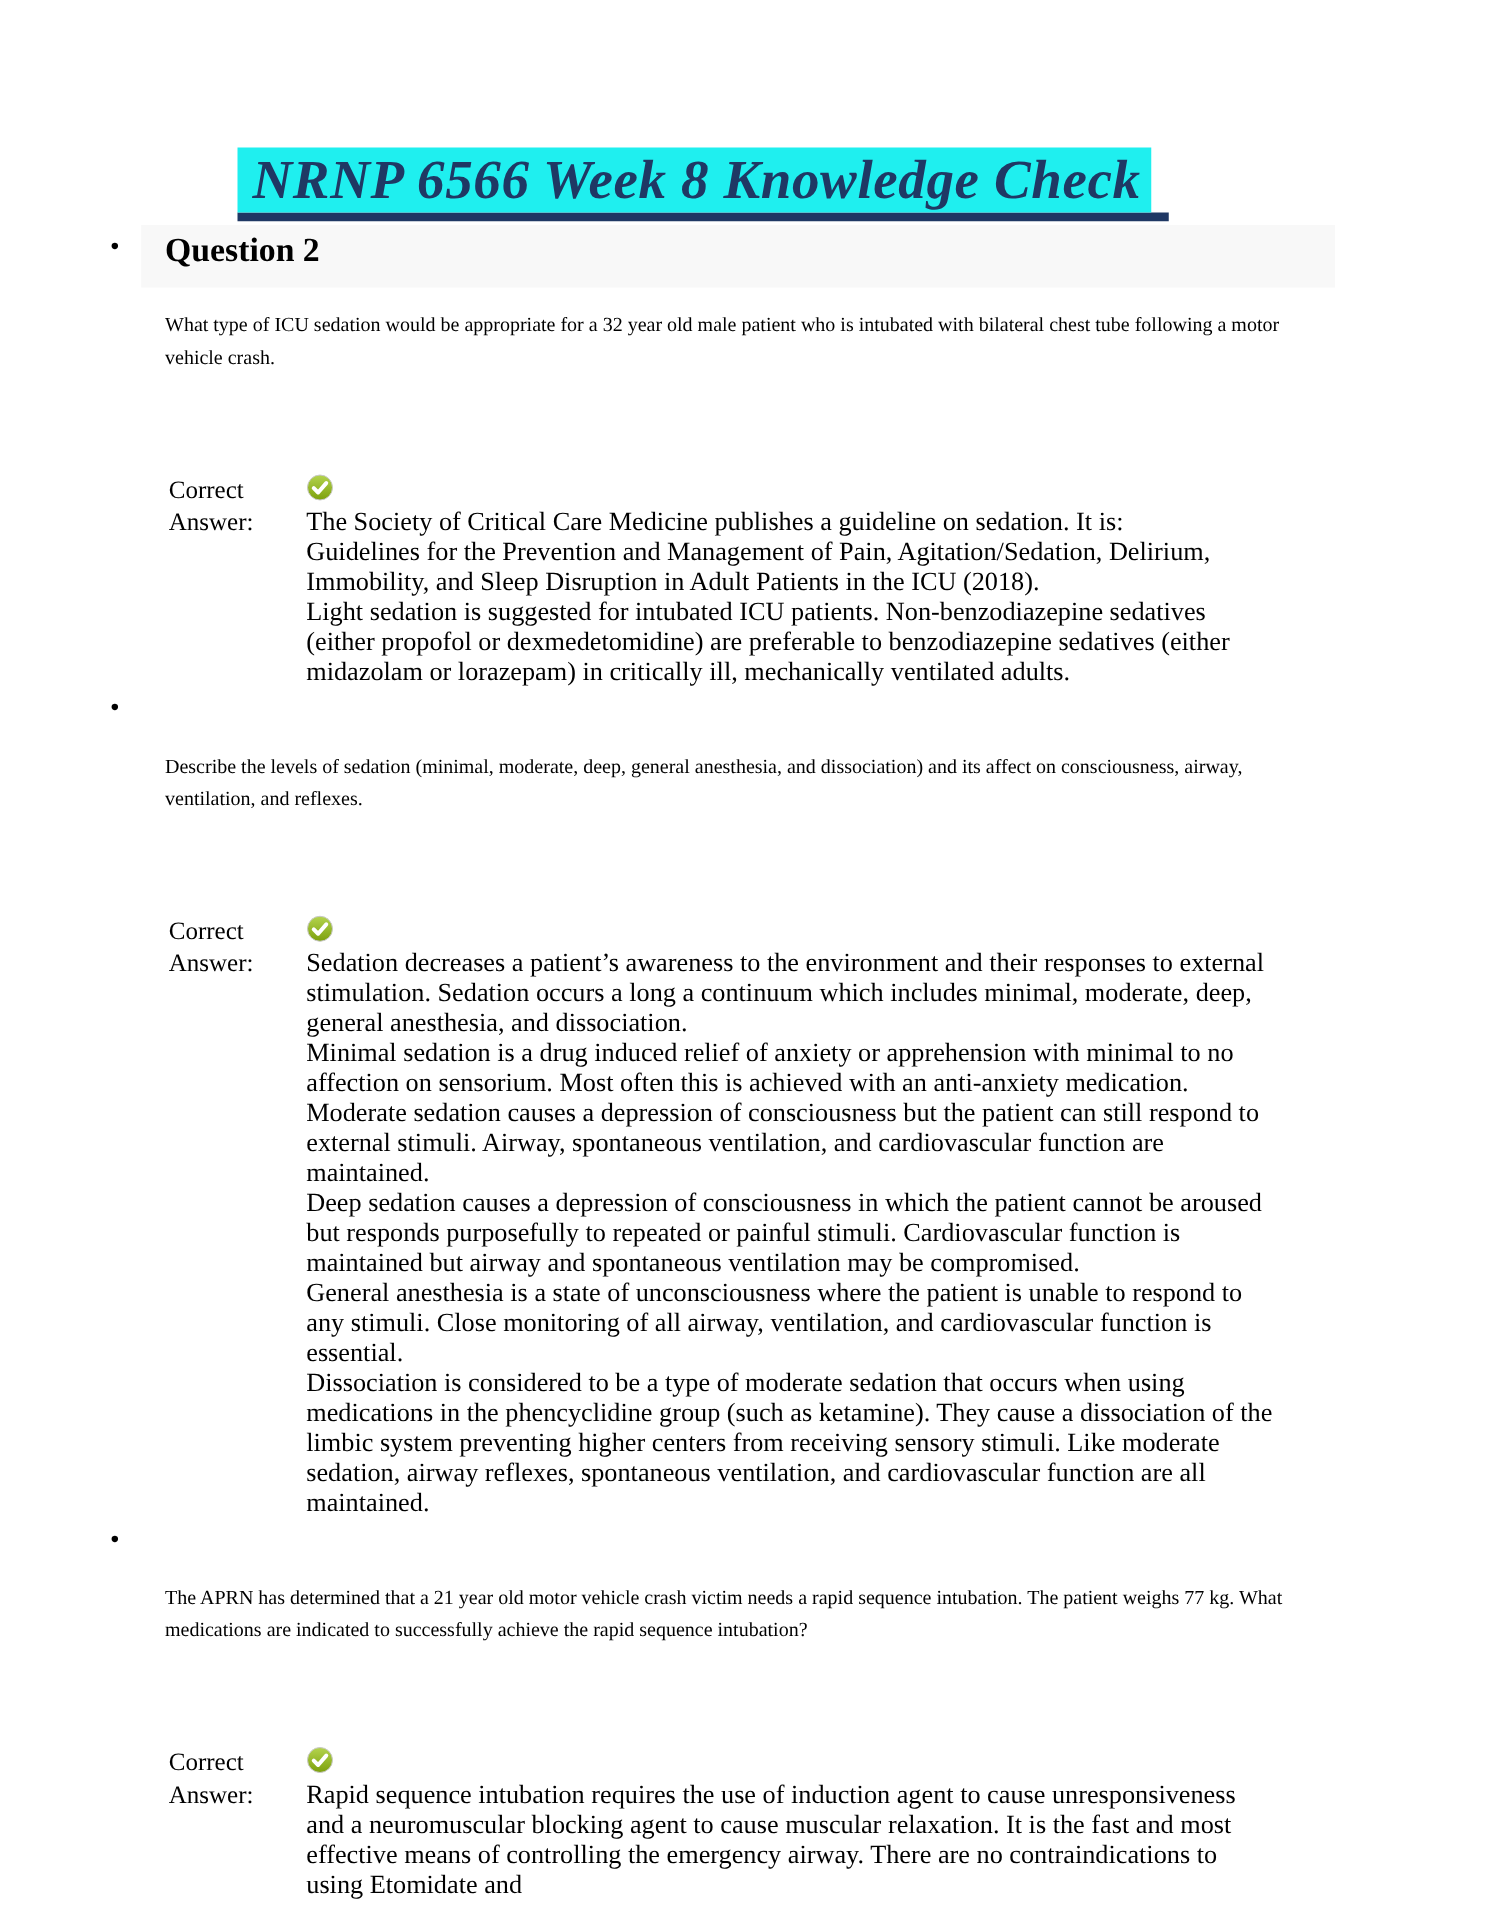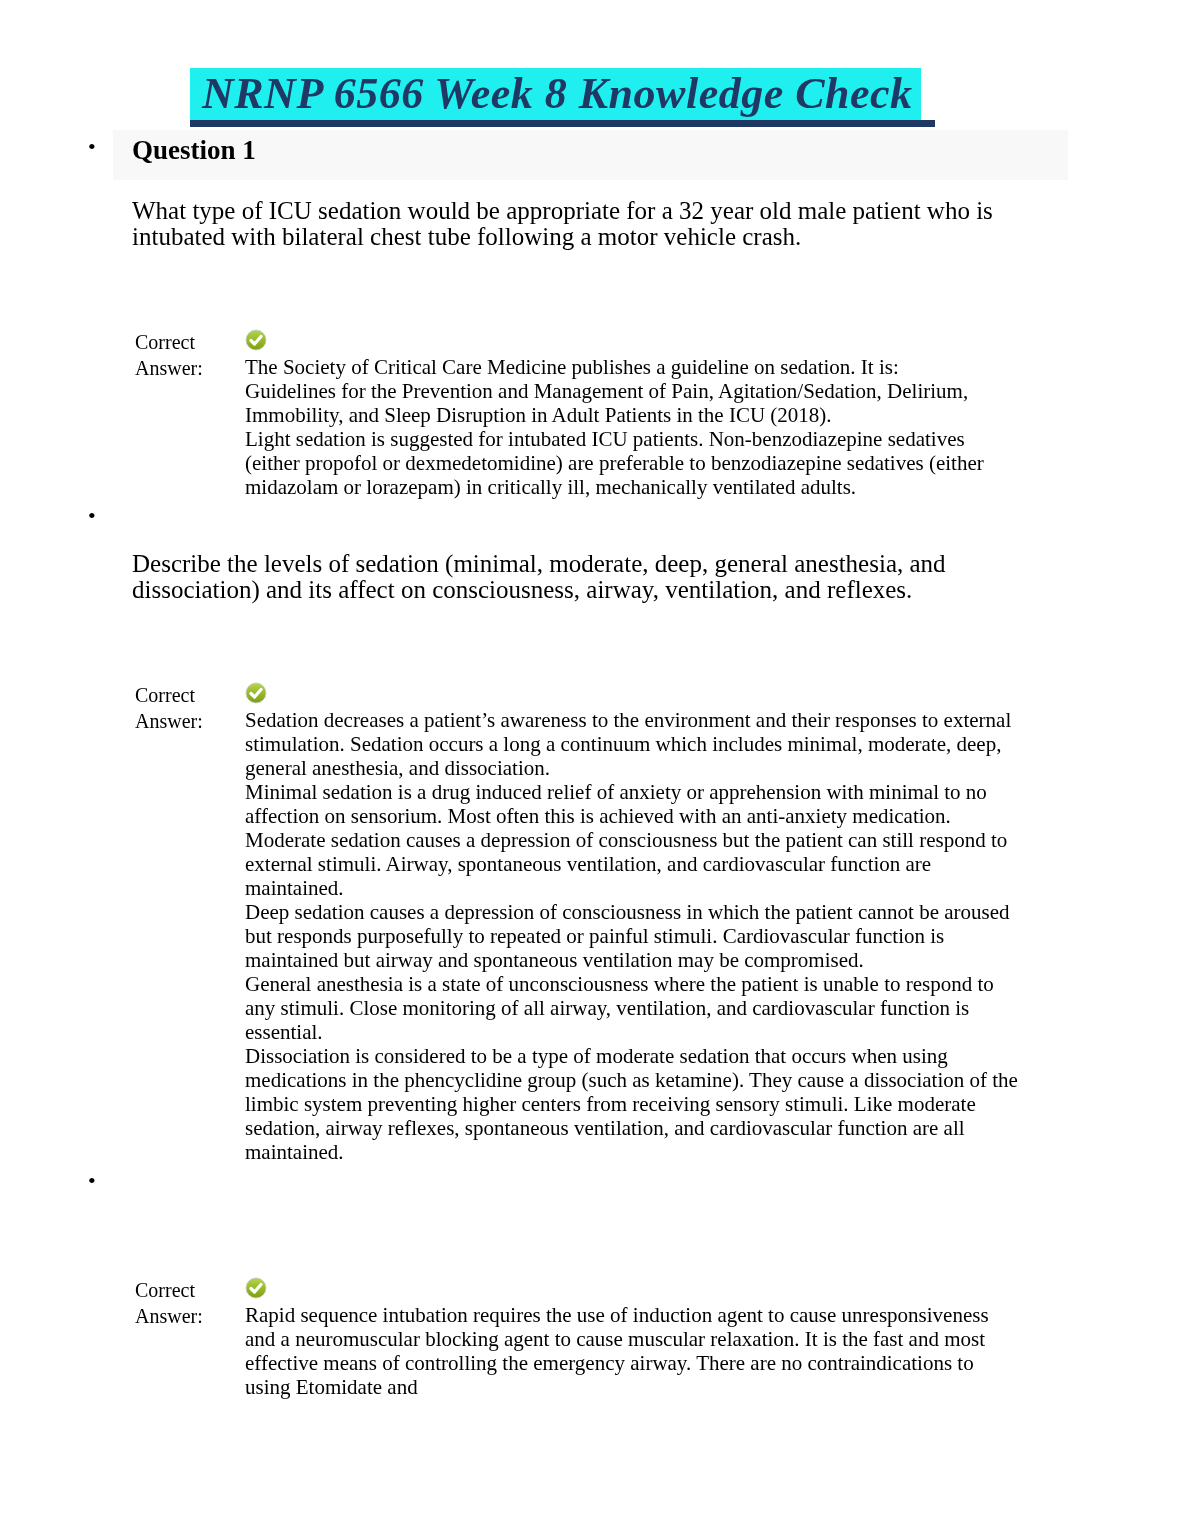--- a/index.html
+++ b/index.html
@@ -6,21 +6,21 @@
   body {
     width: 1190px; height: 1540px;
     background: #ffffff;
     font-family: "Liberation Serif", serif;
     color: #000000;
     overflow: hidden;
   }
   .page { width: 1190px; height: 1540px; position: relative; }
 
   
-  .title-wrap { padding: 68px 0 0 190px; }
+  .title-wrap { padding: 118px 0 0 190px; }
   .title-underline {
     display: inline-block;
     border-bottom: 7px solid #1f3864;
     padding-right: 14px;
   }
   .title-text {
     display: inline-block;
     background: #1fefef;
     color: #1f3864;
     font-weight: bold;
@@ -50,21 +50,21 @@
   .q-bar h2 {
     margin: 0;
     font-size: 27px;
     font-weight: bold;
     line-height: 34px;
     color: #000;
   }
   .q-text {
     margin: 18px 0 0 132px;
     width: 930px;
-    font-size: 25px;
+    font-size: 16px;
     line-height: 26px;
   }
 
   
   .answer {
     margin: 79px 0 0 135px;
     display: grid;
     grid-template-columns: 110px 1fr;
     grid-template-rows: 26px auto;
   }
@@ -87,21 +87,21 @@
 <div class="page">
 
   <div class="title-wrap">
     <span class="title-underline"><span class="title-text">NRNP 6566 Week 8 Knowledge Check</span></span>
   </div>
 
   <div class="q-section first">
     <div class="q-head">
       <span class="bullet">•</span>
       <div class="q-bar">
-        <h2>Question 1</h2>
+        <h2>Question 2</h2>
       </div>
     </div>
     <div class="q-text">What type of ICU sedation would be appropriate for a 32 year old male patient who is intubated with bilateral chest tube following a motor vehicle crash.</div>
     <div class="answer">
       <div class="lbl">Correct</div>
       <div class="icon-row">
         <svg width="22" height="22" viewBox="0 0 22 22">
           <defs>
             <linearGradient id="g1" x1="0" y1="0" x2="0" y2="1">
               <stop offset="0" stop-color="#b4d44e"></stop>
@@ -145,20 +145,21 @@
 Deep sedation causes a depression of consciousness in which the patient cannot be aroused but responds purposefully to repeated or painful stimuli. Cardiovascular function is maintained but airway and spontaneous ventilation may be compromised.
 General anesthesia is a state of unconsciousness where the patient is unable to respond to any stimuli. Close monitoring of all airway, ventilation, and cardiovascular function is essential.
 Dissociation is considered to be a type of moderate sedation that occurs when using medications in the phencyclidine group (such as ketamine). They cause a dissociation of the limbic system preventing higher centers from receiving sensory stimuli. Like moderate sedation, airway reflexes, spontaneous ventilation, and cardiovascular function are all maintained.</div>
     </div>
   </div>
 
   <div class="q-section">
     <div class="q-head">
       <span class="bullet">•</span>
     </div>
+    <div class="q-text">The APRN has determined that a 21 year old motor vehicle crash victim needs a rapid sequence intubation. The patient weighs 77 kg. What medications are indicated to successfully achieve the rapid sequence intubation?</div>
     <div class="answer">
       <div class="lbl">Correct</div>
       <div class="icon-row">
         <svg width="22" height="22" viewBox="0 0 22 22">
           <defs>
             <linearGradient id="g3" x1="0" y1="0" x2="0" y2="1">
               <stop offset="0" stop-color="#b4d44e"></stop>
               <stop offset="1" stop-color="#7da00d"></stop>
             </linearGradient>
           </defs>

